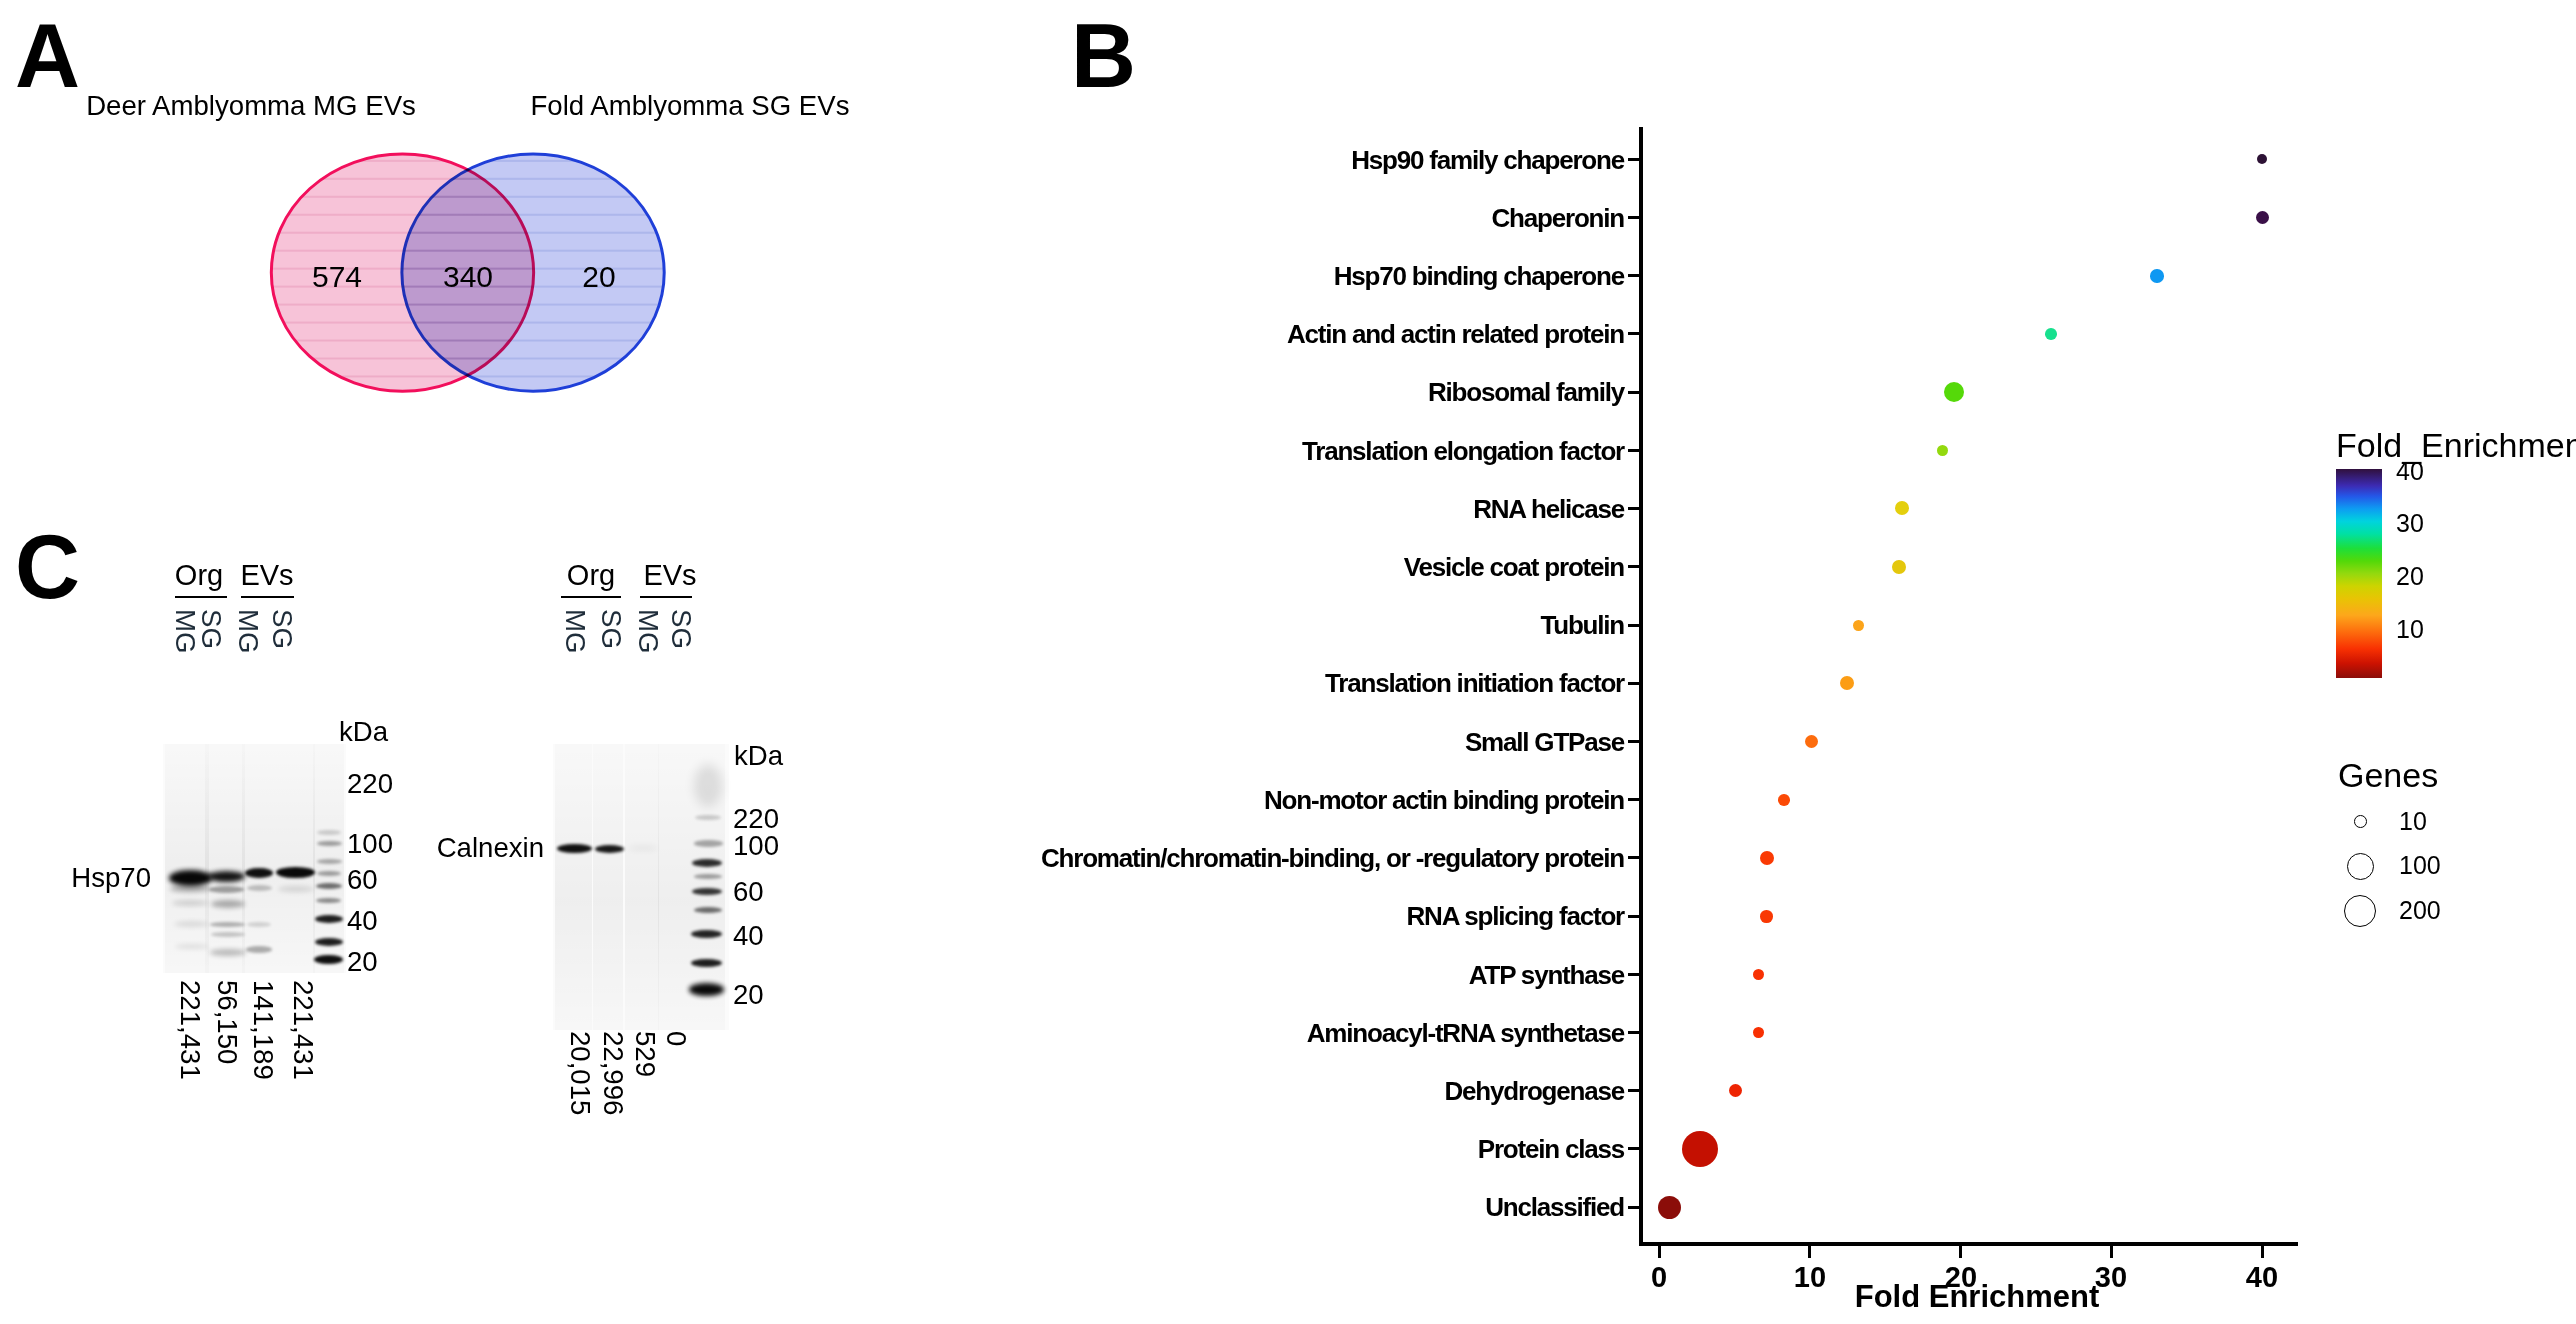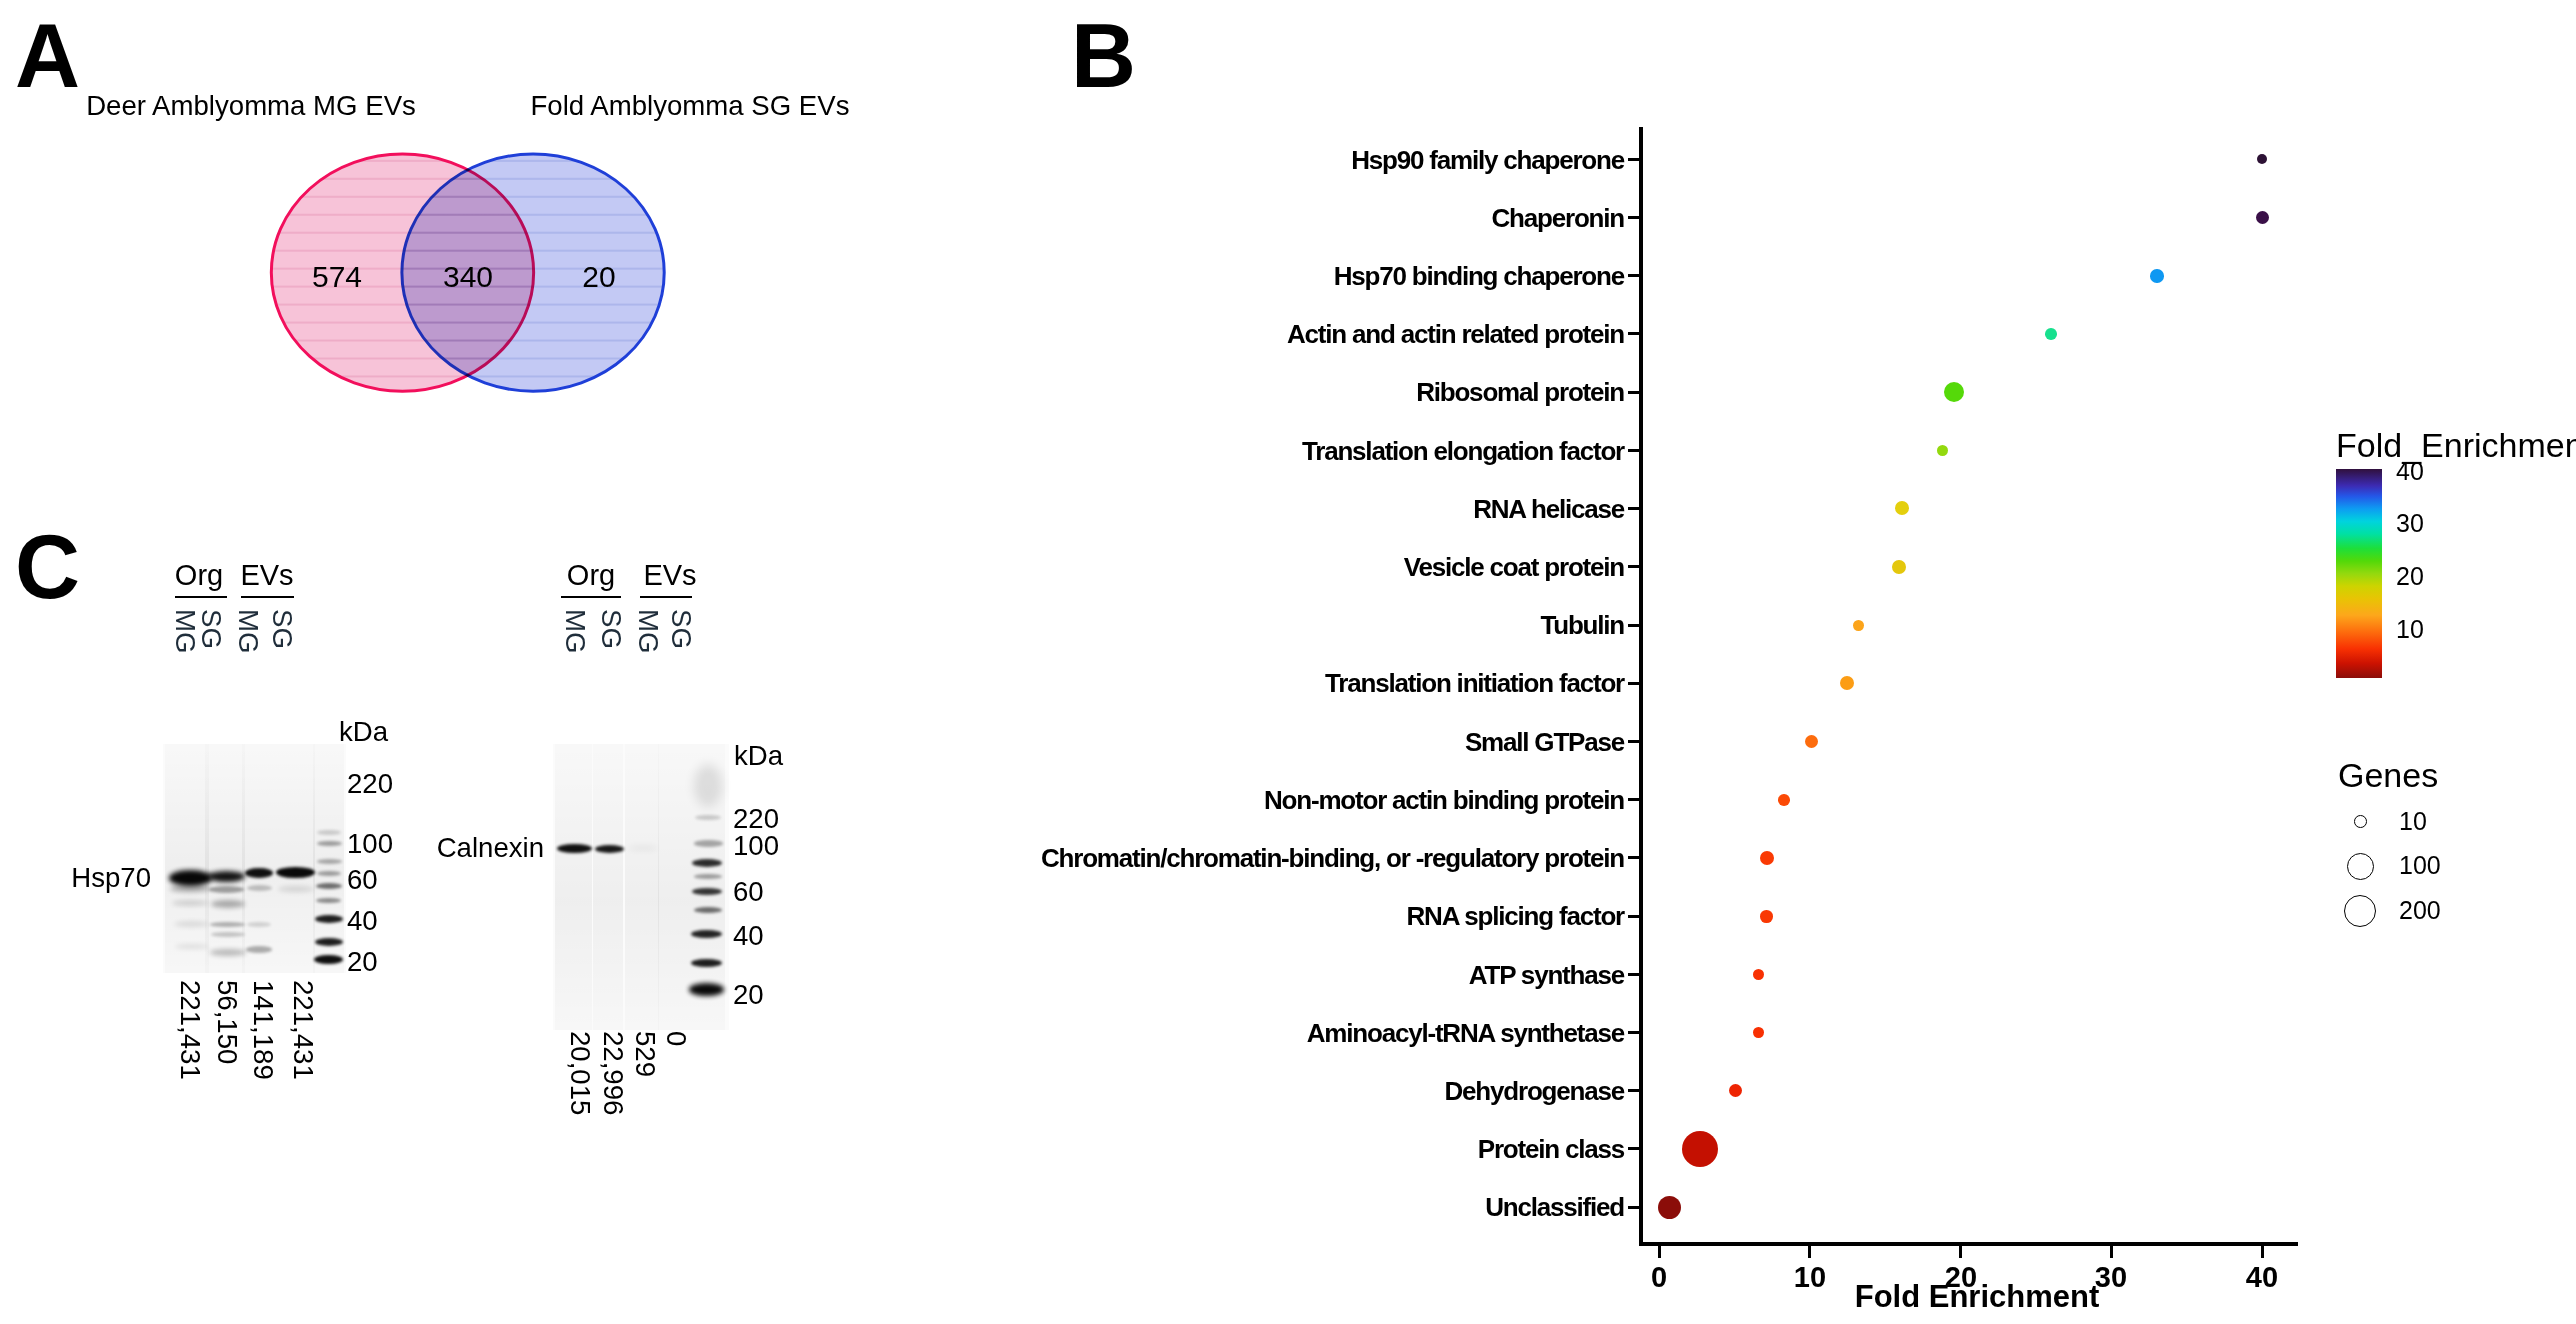--- a/index.html
+++ b/index.html
@@ -71,21 +71,21 @@
     <div class="abs axis-title" style="left:1977px;top:1279px;">Fold Enrichment</div>
     <div id="cats">
         <div class="abs cat-label" style="right: 952px; top: 143px;">Hsp90 family chaperone</div>
         <div class="abs tick" style="left: 1628px; top: 158px; width: 10.8px; height: 3px;"></div>
         <div class="abs cat-label" style="right: 952px; top: 201px; text-align: right;">Chaperonin</div>
         <div class="abs tick" style="left: 1628px; top: 216px; width: 10.8px; height: 3px;"></div>
         <div class="abs cat-label" style="right: 952px; top: 259px;">Hsp70 binding chaperone</div>
         <div class="abs tick" style="left: 1628px; top: 274px; width: 10.8px; height: 3px;"></div>
         <div class="abs cat-label" style="right: 952px; top: 317px;">Actin and actin related protein</div>
         <div class="abs tick" style="left: 1628px; top: 332px; width: 10.8px; height: 3px;"></div>
-        <div class="abs cat-label" style="right: 952px; top: 375px;">Ribosomal protein</div>
+        <div class="abs cat-label" style="right: 952px; top: 375px;">Ribosomal family</div>
         <div class="abs tick" style="left: 1628px; top: 391px; width: 10.8px; height: 3px;"></div>
         <div class="abs cat-label" style="right: 952px; top: 434px;">Translation elongation factor</div>
         <div class="abs tick" style="left: 1628px; top: 449px; width: 10.8px; height: 3px;"></div>
         <div class="abs cat-label" style="right: 952px; top: 492px;">RNA helicase</div>
         <div class="abs tick" style="left: 1628px; top: 507px; width: 10.8px; height: 3px;"></div>
         <div class="abs cat-label" style="right: 952px; top: 550px;">Vesicle coat protein</div>
         <div class="abs tick" style="left: 1628px; top: 565px; width: 10.8px; height: 3px;"></div>
         <div class="abs cat-label" style="right: 952px; top: 608px;">Tubulin</div>
         <div class="abs tick" style="left: 1628px; top: 624px; width: 10.8px; height: 3px;"></div>
         <div class="abs cat-label" style="right: 952px; top: 666px;">Translation initiation factor</div>

